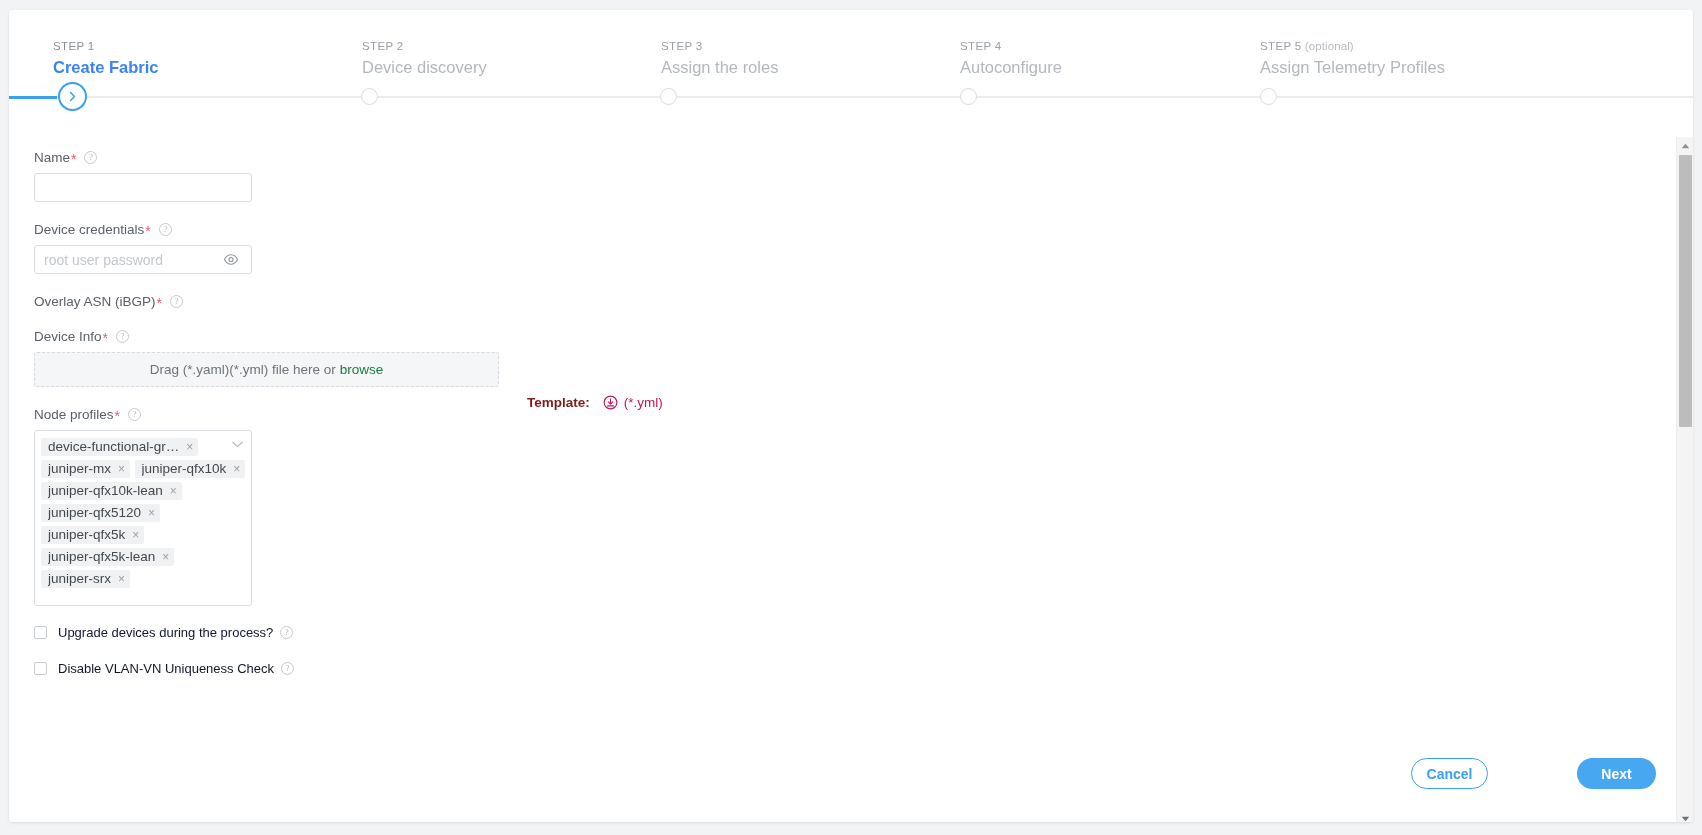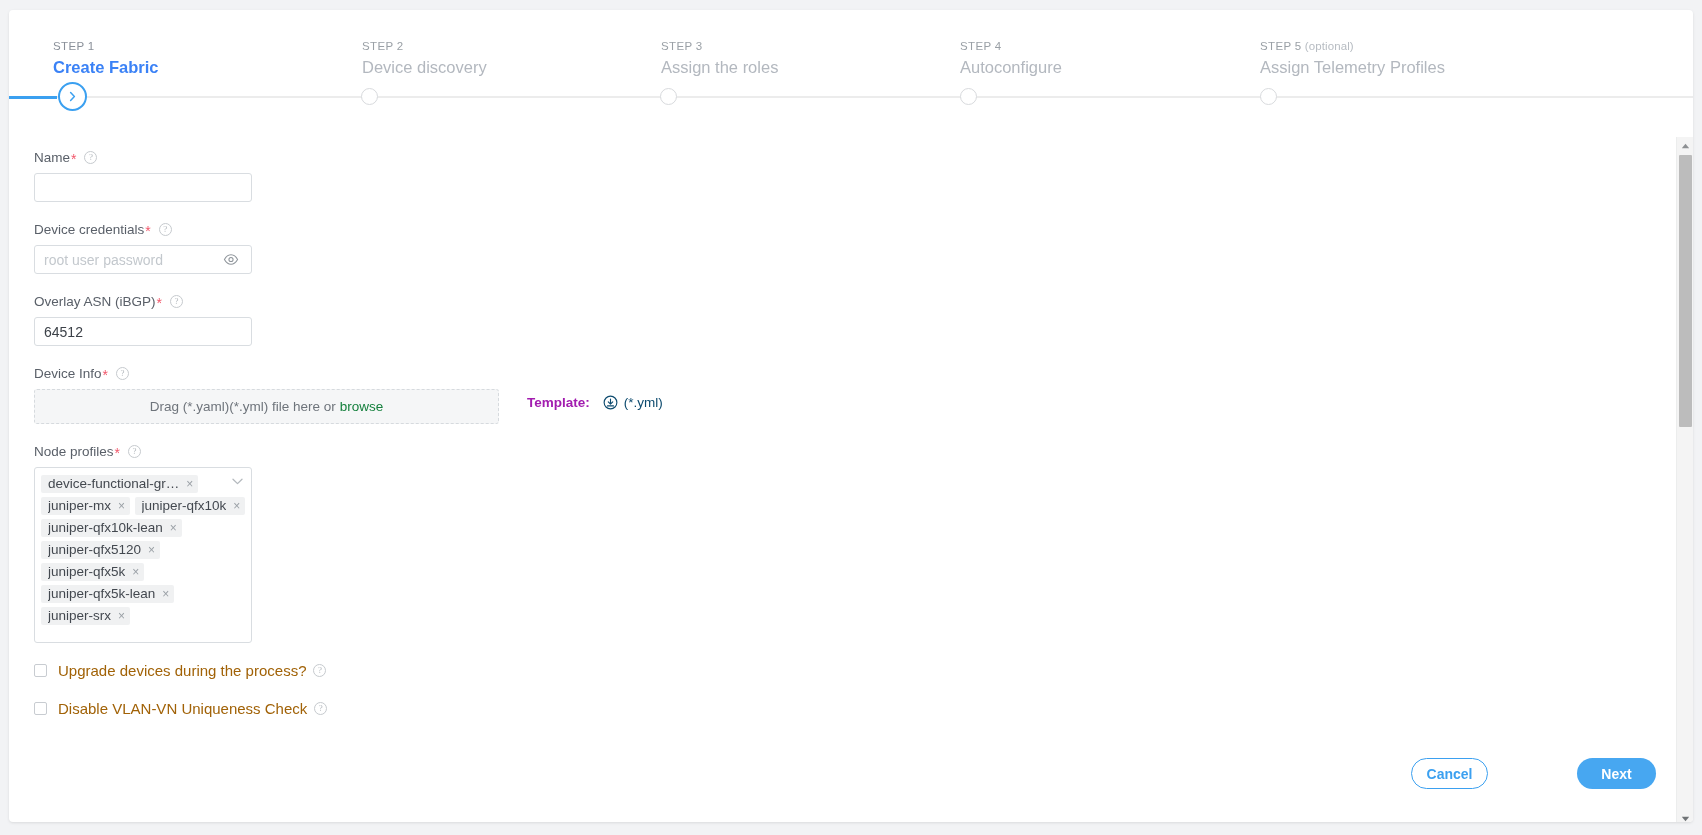--- a/index.html
+++ b/index.html
@@ -140,24 +140,24 @@
     font-size: 13.5px;
     color: #6e747b;
   }
   .dropzone .browse { color: #15803d; margin-left: 4px; cursor: pointer; }
 
   .tmpl-row {
     position: absolute;
     left: 518px; top: 385px;
     display: flex; align-items: center; gap: 13px;
   }
-  .tmpl-label { font-size: 13.5px; color: #a21caf; font-weight: bold; }
+  .tmpl-label { font-size: 13.5px; color: #7f1d1d; font-weight: bold; }
   .tmpl-link {
     display: flex; align-items: center; gap: 6px;
-    color: #0c4a6e; font-size: 13.5px; cursor: pointer;
+    color: #be185d; font-size: 13.5px; cursor: pointer;
   }
 
   
   .tagbox {
     position: relative;
     width: 218px;
     min-height: 176px;
     border: 1px solid #d9dde1;
     border-radius: 3px;
     background: #fff;
@@ -185,21 +185,21 @@
     display: flex; align-items: center;
     margin-top: 0;
   }
   .cbox {
     width: 13px; height: 13px;
     border: 1px solid #c8ccd1;
     border-radius: 2px;
     background: #fff;
     margin-right: 11px;
   }
-  .clabel { font-size: 15px; color: #a16207; }
+  .clabel { font-size: 13px; color: #0f172a; }
 
   
   .footer {
     position: absolute;
     left: 0; bottom: 0;
     width: 1684px; height: 86px;
   }
   .btn {
     position: absolute; top: 22px;
     height: 31px;
@@ -317,21 +317,20 @@
           </svg>
         </div>
       </div>
 
       <div class="field" style="margin-top:20px;">
         <div class="flabel">
           <span>Overlay ASN (iBGP)</span>
             <span class="req">*</span>
           <span class="help">?</span>
         </div>
-        <input class="input" type="text" value="64512" style="">
       </div>
 
       <div class="field" style="margin-top:20px;">
         <div class="flabel">
           <span>Device Info</span>
             <span class="req">*</span>
           <span class="help">?</span>
         </div>
         <div class="dropzone">
           <span>Drag (*.yaml)(*.yml) file here or</span>

